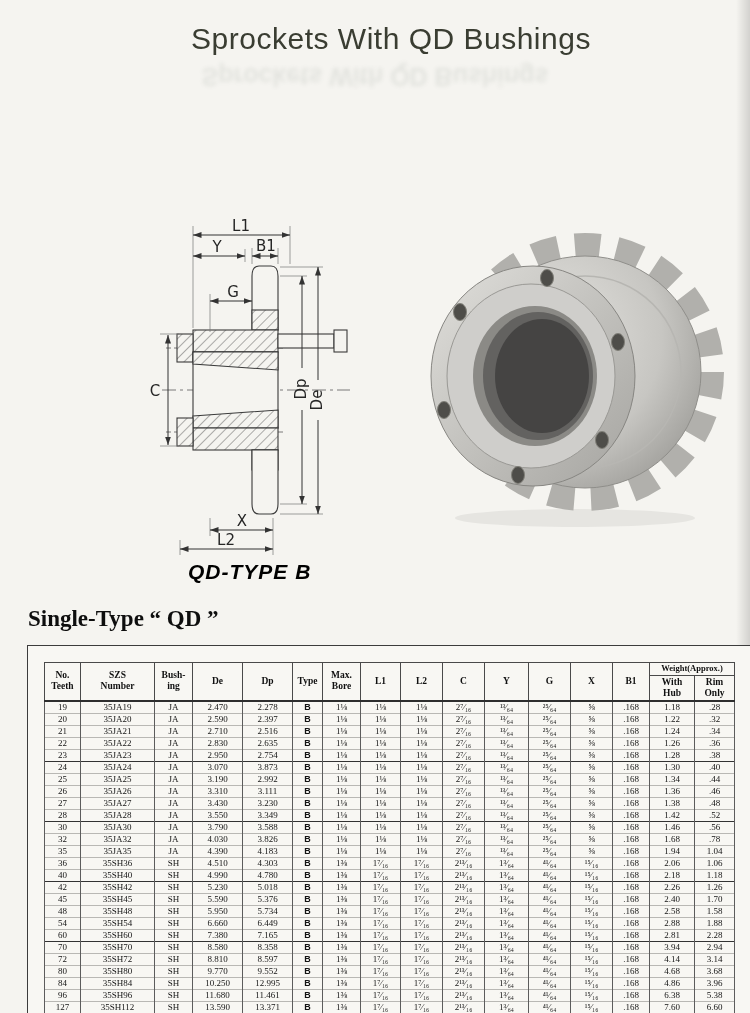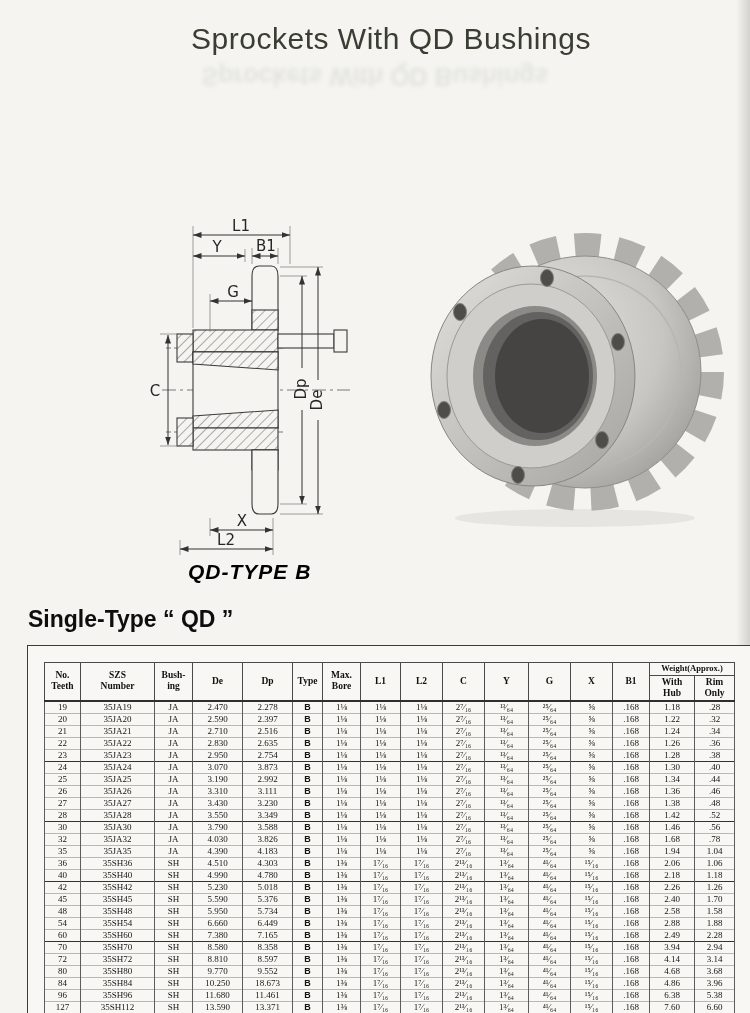--- a/index.html
+++ b/index.html
@@ -16,21 +16,21 @@
   .chk{position:absolute;width:15px;height:13px;border:1.6px solid #2a2a2a;border-radius:4px;}
   .spec-label{position:absolute;font-size:16px;font-weight:700;color:#171717;}
   .spec-value{position:absolute;font-size:16px;font-weight:700;color:#171717;}
   .pitch-val{font-size:19px;}
   .diagram{position:absolute;left:50px;top:218px;}
   .dim-text{font-family:"DejaVu Sans",sans-serif;font-size:15px;fill:#262626;}
   .caption{position:absolute;left:188px;top:560px;font-size:21px;font-style:italic;
         font-weight:600;letter-spacing:1px;color:#000000;}
   .photo{position:absolute;left:385px;top:220px;}
   .table-heading{position:absolute;left:28px;top:606px;margin:0;
-        font-family:Liberation Sans, sans-serif;font-size:23px;font-weight:700;color:#0e0e0e;}
+        font-family:Liberation Serif, serif;font-size:23px;font-weight:700;color:#0e0e0e;}
   .table-wrap{position:absolute;left:27px;top:645px;width:696px;border:1px solid #3c3c3c;
         padding:16px;background:#f8f7f3;}
   table{border-collapse:collapse;table-layout:fixed;width:690px;border:1.5px solid #333;
         font-family:"Liberation Serif","DejaVu Serif",serif;}
   th{font-size:9.5px;font-weight:700;color:#101010;border:1px solid #4a4a4a;
         white-space:pre-line;padding:1px 0;line-height:1.15;text-align:center;vertical-align:middle;}
   thead{border-bottom:2px solid #2e2e2e;}
   td{font-size:9px;color:#141414;border-left:1px solid #5c5c5c;border-right:1px solid #5c5c5c;
         border-top:0.5px solid #b9b8b4;text-align:center;padding:0;height:11px;line-height:1.2;
         overflow:hidden;white-space:nowrap;}
@@ -565,21 +565,21 @@
             <td class="c4">7.165</td>
             <td class="c5">B</td>
             <td class="c6">1⅜</td>
             <td class="c7">1⁷⁄₁₆</td>
             <td class="c8">1⁷⁄₁₆</td>
             <td class="c9">2¹³⁄₁₆</td>
             <td class="c10">1³⁄₆₄</td>
             <td class="c11">⁴¹⁄₆₄</td>
             <td class="c12">¹⁵⁄₁₆</td>
             <td class="c13">.168</td>
-            <td class="c14">2.49</td>
+            <td class="c14">2.81</td>
             <td class="c15">2.28</td>
           </tr>
           <tr class="grp">
             <td class="c0">70</td>
             <td class="c1">35SH70</td>
             <td class="c2">SH</td>
             <td class="c3">8.580</td>
             <td class="c4">8.358</td>
             <td class="c5">B</td>
             <td class="c6">1⅜</td>
@@ -627,21 +627,21 @@
             <td class="c12">¹⁵⁄₁₆</td>
             <td class="c13">.168</td>
             <td class="c14">4.68</td>
             <td class="c15">3.68</td>
           </tr>
           <tr>
             <td class="c0">84</td>
             <td class="c1">35SH84</td>
             <td class="c2">SH</td>
             <td class="c3">10.250</td>
-            <td class="c4">18.673</td>
+            <td class="c4">12.995</td>
             <td class="c5">B</td>
             <td class="c6">1⅜</td>
             <td class="c7">1⁷⁄₁₆</td>
             <td class="c8">1⁷⁄₁₆</td>
             <td class="c9">2¹³⁄₁₆</td>
             <td class="c10">1³⁄₆₄</td>
             <td class="c11">⁴¹⁄₆₄</td>
             <td class="c12">¹⁵⁄₁₆</td>
             <td class="c13">.168</td>
             <td class="c14">4.86</td>

